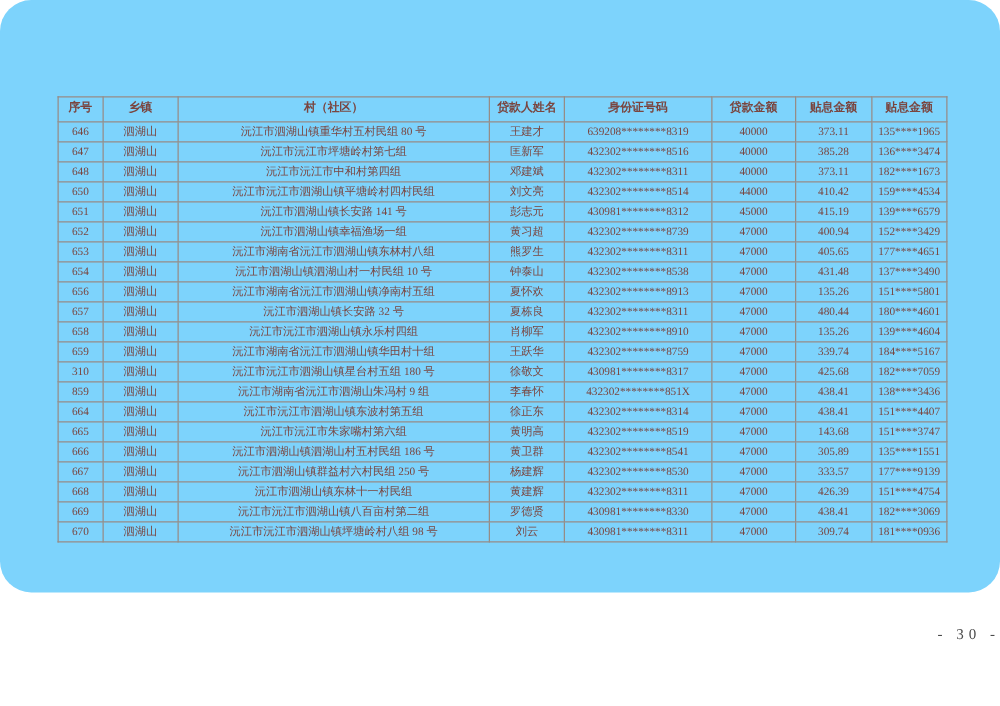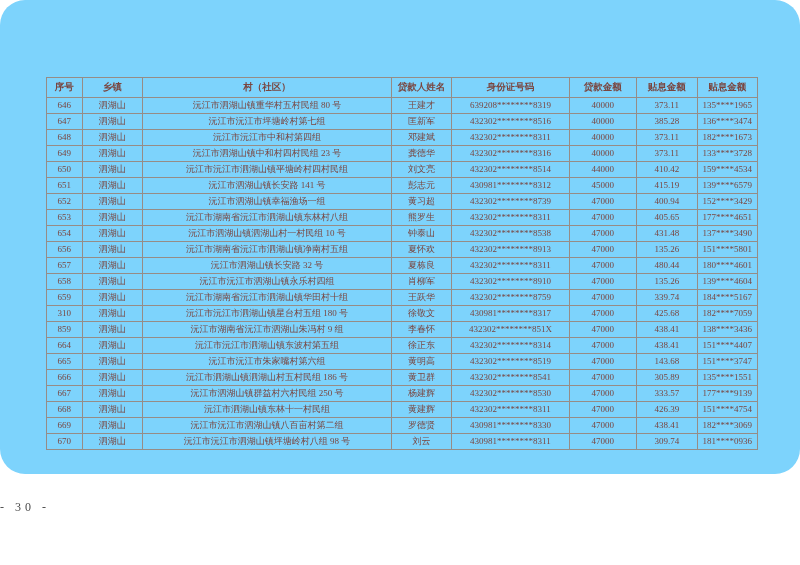--- a/index.html
+++ b/index.html
@@ -37,21 +37,21 @@
   table.loan th{
     font-weight:bold;
     font-size:9.5px;
     height:19px;
     color:#7a453f;
   }
   table.loan{border:1px solid #6e6660;}
   .page-num{
     position:absolute;
     left:0;top:500px;width:800px;
-    text-align:left;
+    text-align:right;
     font-size:12px;
     color:#4a4a4a;
     letter-spacing:4px;
   }
 </style>
 </head>
 <body>
 
 <div class="sheet">
   <table class="loan">
@@ -102,30 +102,20 @@
           <td>648</td>
           <td>泗湖山</td>
           <td>沅江市沅江市中和村第四组</td>
           <td>邓建斌</td>
           <td>432302********8311</td>
           <td>40000</td>
           <td>373.11</td>
           <td>182****1673</td>
         </tr>
         <tr>
-          <td>649</td>
-          <td>泗湖山</td>
-          <td>沅江市泗湖山镇中和村四村民组 23 号</td>
-          <td>龚德华</td>
-          <td>432302********8316</td>
-          <td>40000</td>
-          <td>373.11</td>
-          <td>133****3728</td>
-        </tr>
-        <tr>
           <td>650</td>
           <td>泗湖山</td>
           <td>沅江市沅江市泗湖山镇平塘岭村四村民组</td>
           <td>刘文亮</td>
           <td>432302********8514</td>
           <td>44000</td>
           <td>410.42</td>
           <td>159****4534</td>
         </tr>
         <tr>

